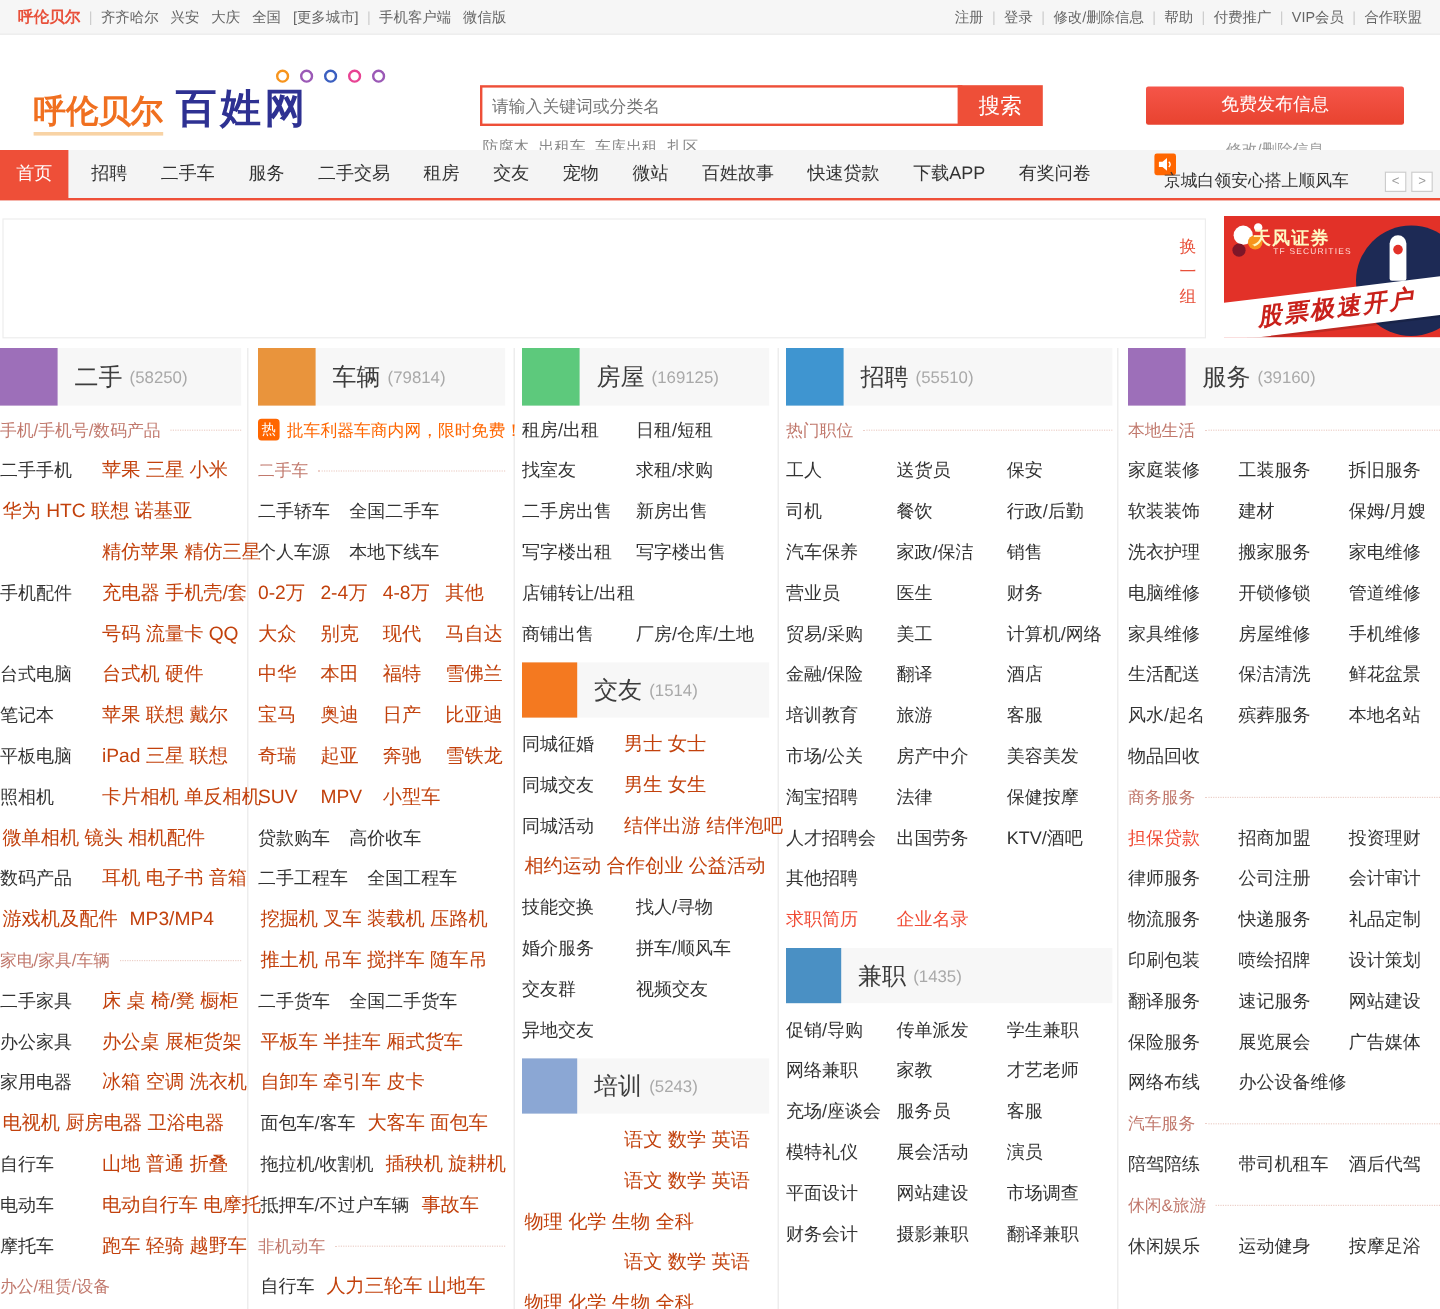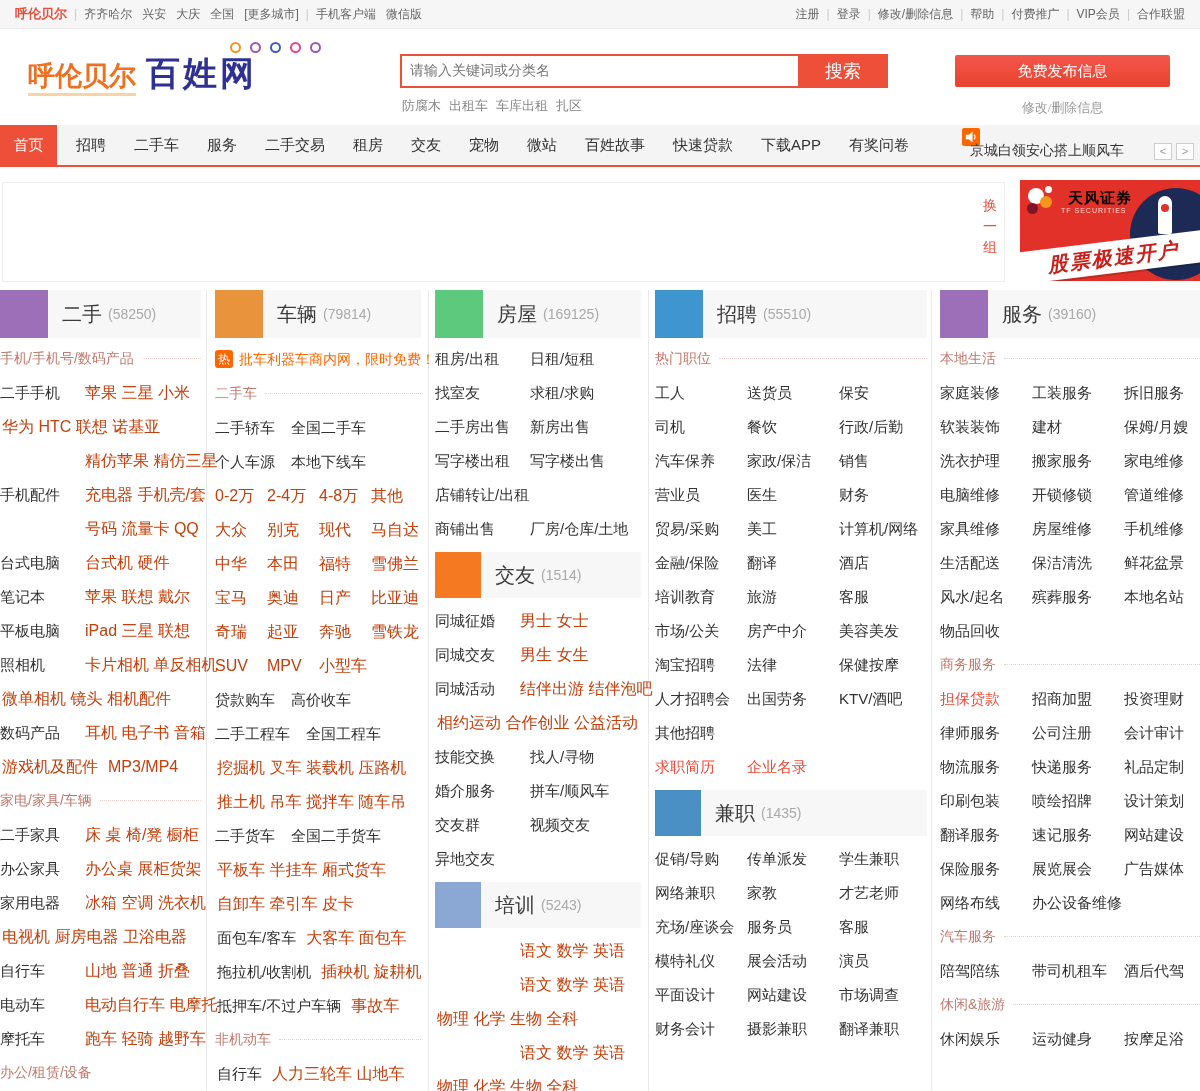--- a/index.html
+++ b/index.html
@@ -10,30 +10,30 @@
   
   .topbar{position:absolute;top:0;left:0;width:100%;height:28px;background:#f6f6f6;
           border-bottom:1px solid #ebebeb;font-size:12px;color:#666;line-height:28px;}
   .topbar .left{position:absolute;left:10px;top:0;white-space:nowrap;}
   .topbar .right{position:absolute;right:10px;top:0;white-space:nowrap;}
   .topbar span{margin:0 5px;cursor:pointer;}
   .topbar .city{color:#e8503a;font-weight:bold;font-size:13px;}
   .topbar .sep{color:#ccc;margin:0 2px;cursor:default;}
 
   
-  .header{position:absolute;top:29px;left:0;width:100%;height:96px;background:#fff;font-family:Liberation Serif, serif;}
+  .header{position:absolute;top:46px;left:0;width:100%;height:96px;background:#fff;}
   .logo{position:absolute;left:28px;top:22px;white-space:nowrap;}
   .logo .lcity{font-size:27px;color:#f07020;font-weight:bold;border-bottom:3px solid #f8d3a5;padding-bottom:2px;}
   .logo .lsite{font-size:34px;color:#2e3192;font-weight:900;letter-spacing:3px;margin-left:6px;}
   .logo .dots{position:absolute;left:202px;top:-12px;}
   .logo .dots i{display:inline-block;width:7px;height:7px;border-radius:50%;border:2px solid;margin-right:9px;}
   .searchbox{position:absolute;left:400px;top:25px;height:34px;}
   .searchbox input{position:absolute;left:0;top:0;width:382px;height:30px;border:2px solid #ee4f38;
           padding:0 8px;font-size:14px;color:#7f1d1d;outline:none;font-family:inherit;}
-  .searchbox .btn{position:absolute;left:398px;top:0;width:90px;height:34px;background:#ee4f38;color:#fff;
+  .searchbox .btn{position:absolute;left:398px;top:0;width:71px;height:34px;background:#ee4f38;color:#fff;
           font-size:18px;text-align:center;line-height:34px;cursor:pointer;}
   .hotwords{position:absolute;left:402px;top:68px;font-size:13px;color:#888;}
   .hotwords span{margin-right:8px;cursor:pointer;}
   .publish{position:absolute;left:955px;top:26px;width:215px;}
   .publish .pbtn{width:215px;height:32px;background:linear-gradient(#f55549,#e8432f);color:#fff;
           font-size:15px;text-align:center;line-height:32px;border-radius:2px;cursor:pointer;}
   .publish .modify{text-align:center;color:#999;font-size:13px;margin-top:12px;cursor:pointer;}
 
   
   .nav{position:absolute;top:125px;left:0;width:100%;height:40px;background:#f4f4f4;border-bottom:2px solid #ee4f38;}
@@ -52,21 +52,21 @@
   
   .bannerbox{position:absolute;top:182px;left:2px;width:1001px;height:98px;border:1px solid #ededed;background:#fff;}
   .change-group{position:absolute;right:7px;top:12px;width:16px;font-size:14px;color:#e8503a;
           line-height:21px;text-align:right;cursor:pointer;}
   .ad{position:absolute;left:1020px;top:180px;width:180px;height:101px;background:#e23128;overflow:hidden;cursor:pointer;}
   .ad .flower i{position:absolute;border-radius:50%;}
   .ad .f1{left:8px;top:8px;width:16px;height:16px;background:#fff;}
   .ad .f2{left:20px;top:16px;width:12px;height:12px;background:#f7941d;}
   .ad .f3{left:7px;top:23px;width:11px;height:11px;background:#7e1628;}
   .ad .f4{left:25px;top:6px;width:7px;height:7px;background:#fff;}
-  .ad .brand{position:absolute;left:48px;top:9px;color:#000000;font-size:15px;font-weight:bold;letter-spacing:1px;}
+  .ad .brand{position:absolute;left:24px;top:9px;color:#fef9c3;font-size:15px;font-weight:bold;letter-spacing:1px;}
   .ad .brand-en{position:absolute;left:41px;top:27px;color:#ffd9d4;font-size:7px;letter-spacing:1px;}
   .ad .planet{position:absolute;right:-22px;top:8px;width:92px;height:92px;border-radius:50%;background:#1d2a55;}
   .ad .rocket{position:absolute;right:28px;top:16px;width:14px;height:38px;background:#fff;border-radius:7px 7px 2px 2px;}
   .ad .rocket:after{content:"";position:absolute;left:3px;top:8px;width:8px;height:8px;border-radius:50%;background:#e23128;}
   .ad .stripe{position:absolute;left:-14px;bottom:8px;width:215px;height:32px;background:#fff;
           transform:rotate(-7deg);box-shadow:0 2px 0 rgba(0,0,0,.15);}
   .ad .stripe div{color:#c8201a;font-weight:900;font-size:20px;font-style:italic;text-align:center;
           line-height:32px;letter-spacing:2px;}
 
   

